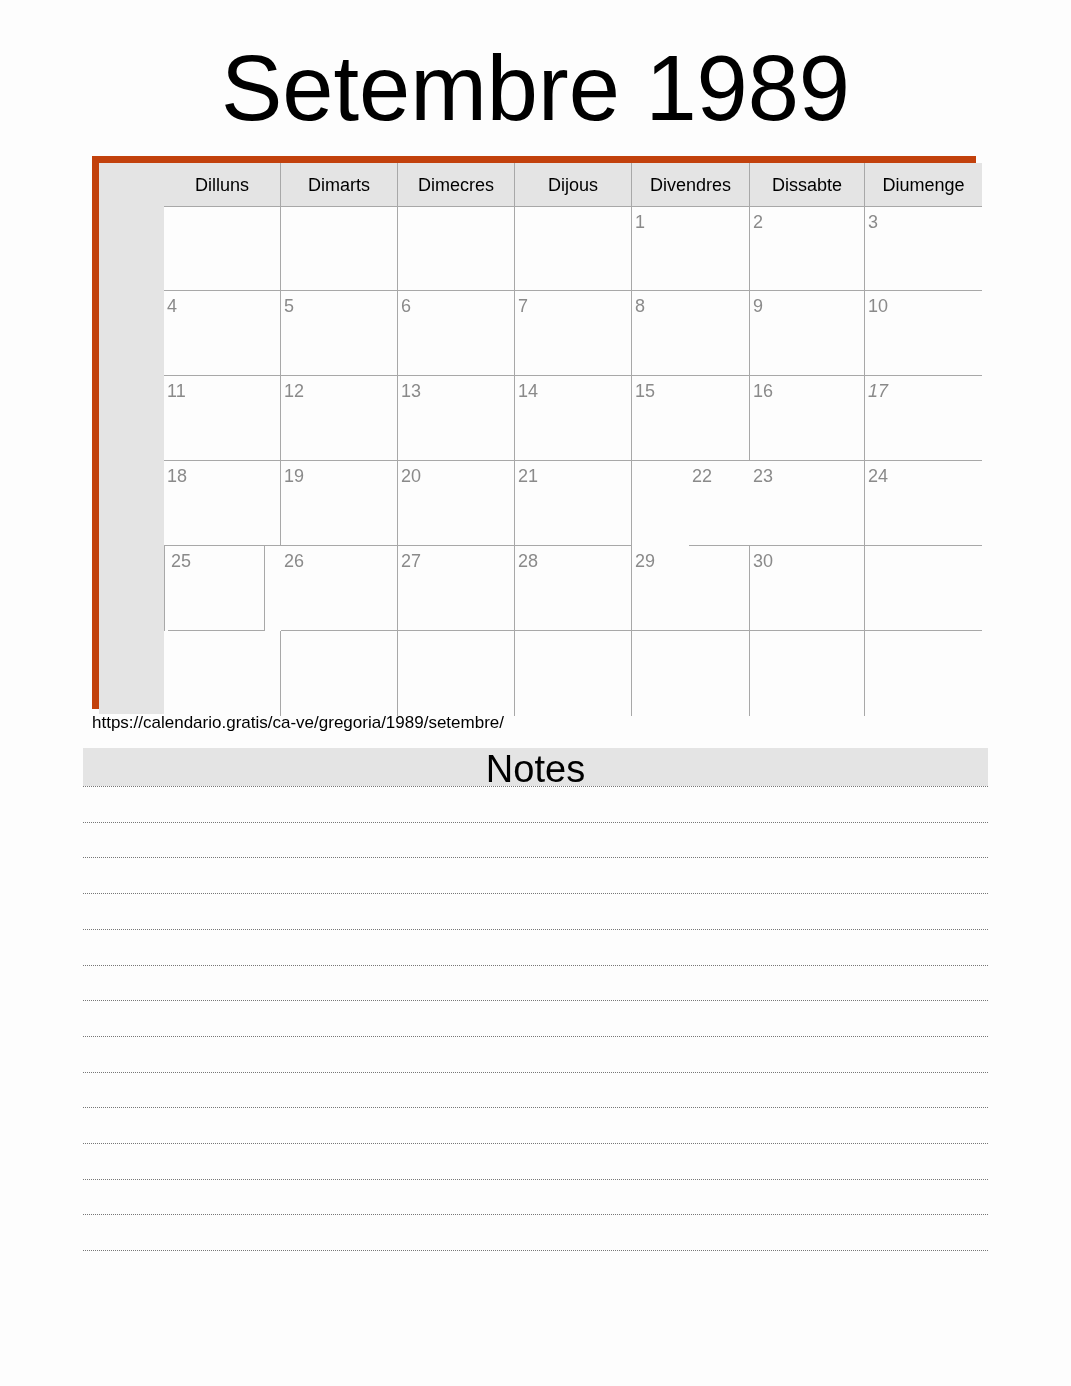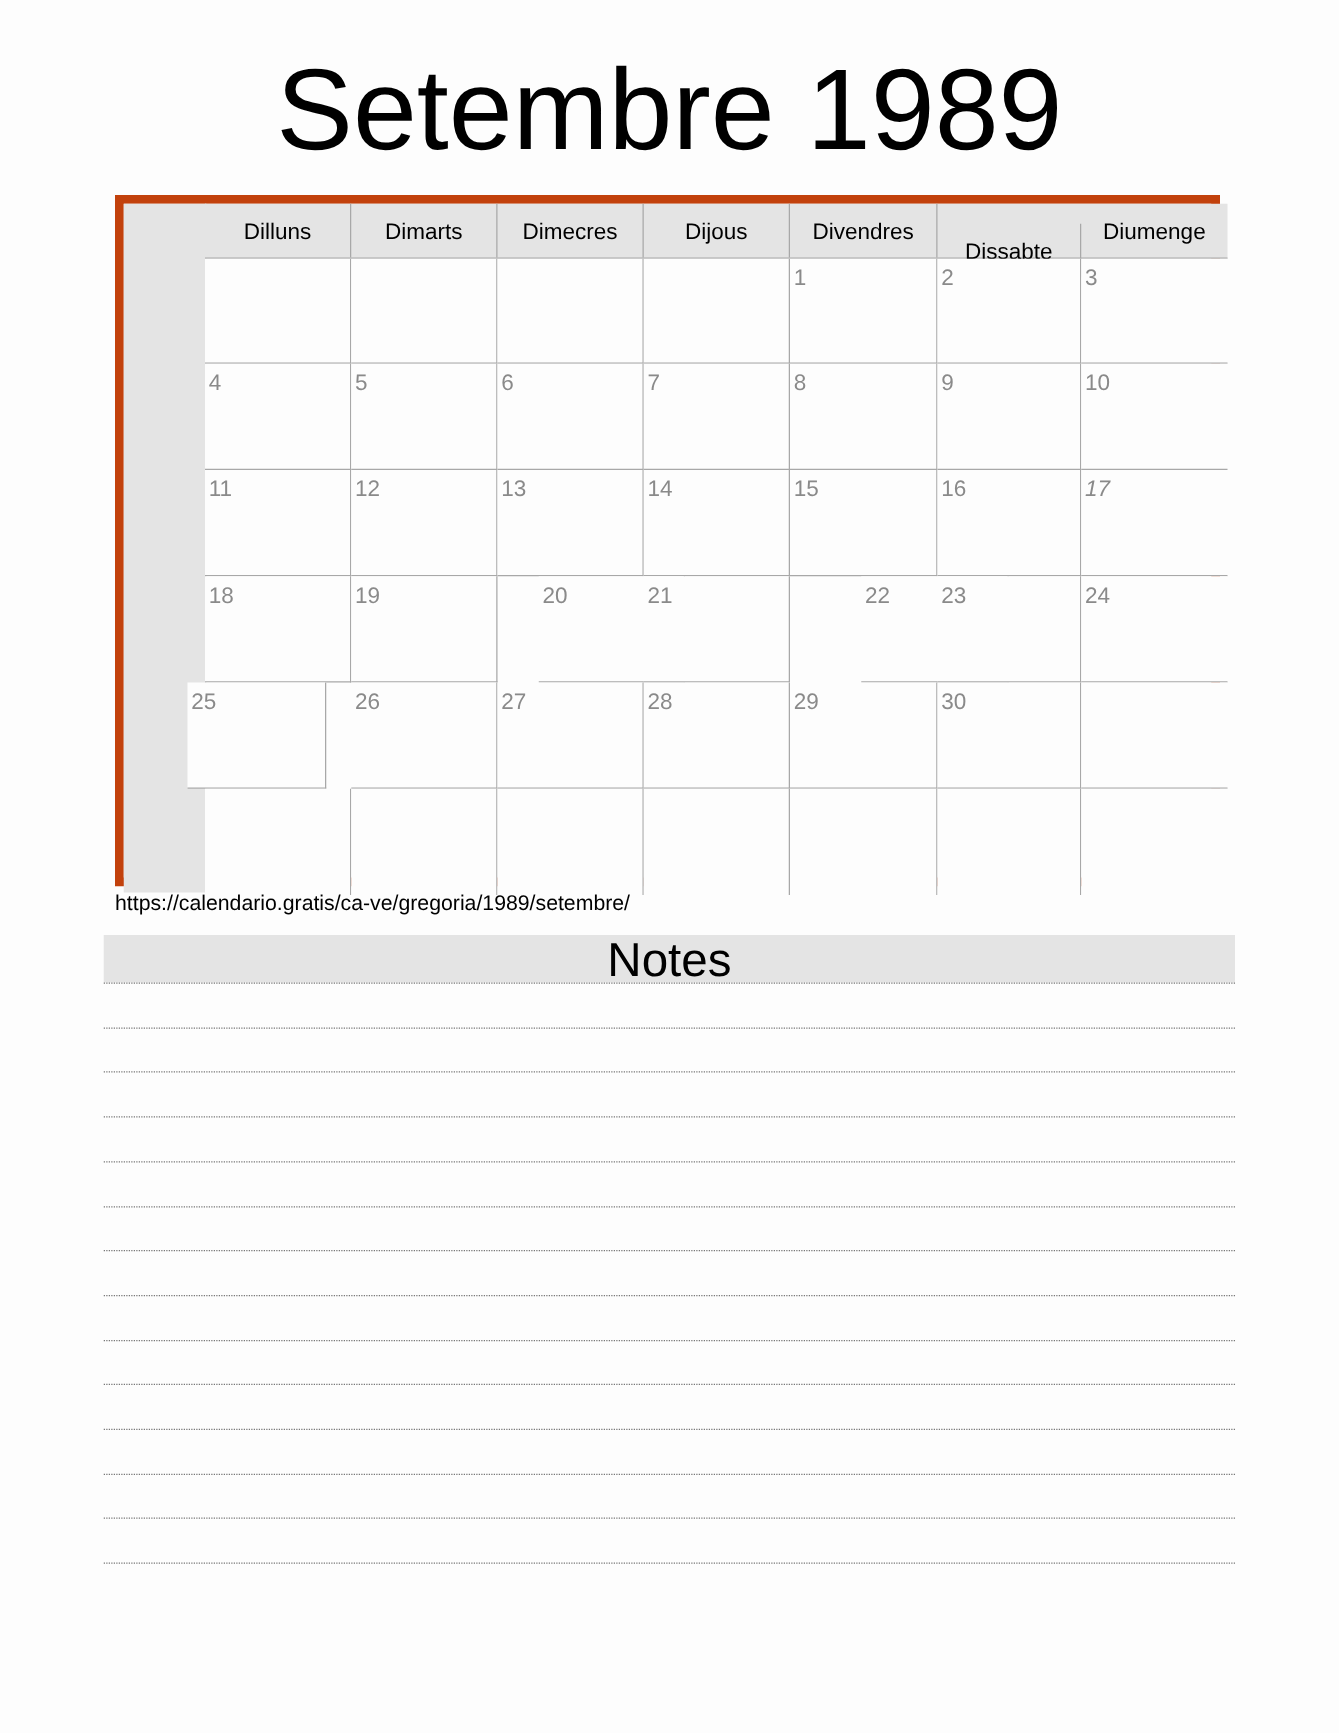--- a/index.html
+++ b/index.html
@@ -22,21 +22,21 @@
 <div class="title">Setembre 1989</div>
 
 <div class="cal">
   <div class="weekcol"></div>
   <div class="hdr" id="hdr">
       <div class="hcell" style="left: 0px; width: 117px;">Dilluns</div>
       <div class="hcell" style="left: 117px; width: 117px;">Dimarts</div>
       <div class="hcell" style="left: 234px; width: 117px;">Dimecres</div>
       <div class="hcell" style="left: 351px; width: 117px;">Dijous</div>
       <div class="hcell" style="left: 468px; width: 118px;">Divendres</div>
-      <div class="hcell" style="left: 586px; width: 115px; margin-top: 16px;">Dissabte</div>
+      <div class="hcell" style="left: 586px; width: 115px;">Dissabte</div>
       <div class="hcell" style="left: 701px; width: 117px;">Diumenge</div>
     </div>
   <div id="cells">
       <div class="cell" style="left: 65px; top: 44px; width: 117px; height: 84px;">
         <span class="num"></span>
       </div>
       <div class="cell" style="left: 182px; top: 44px; width: 117px; height: 84px;">
         <span class="num"></span>
       </div>
       <div class="cell" style="left: 299px; top: 44px; width: 117px; height: 84px;">
@@ -95,36 +95,36 @@
       </div>
       <div class="cell" style="left: 766px; top: 213px; width: 117px; height: 85px; border-right: none; font-style: italic;">
         <span class="num">17</span>
       </div>
       <div class="cell" style="left: 65px; top: 298px; width: 117px; height: 85px;">
         <span class="num">18</span>
       </div>
       <div class="cell" style="left: 182px; top: 298px; width: 117px; height: 85px;">
         <span class="num">19</span>
       </div>
-      <div class="cell" style="left: 299px; top: 298px; width: 117px; height: 85px; margin-left: 33px;">
+      <div class="cell" style="left: 299px; top: 298px; width: 117px; height: 85px;">
         <span class="num">20</span>
       </div>
       <div class="cell" style="left: 416px; top: 298px; width: 117px; height: 85px;">
         <span class="num">21</span>
       </div>
       <div class="cell" style="left: 542px; top: 298px; width: 118px; height: 85px; margin-left: 48px;">
         <span class="num">22</span>
       </div>
       <div class="cell" style="left: 651px; top: 298px; width: 115px; height: 85px;">
         <span class="num">23</span>
       </div>
       <div class="cell" style="left: 766px; top: 298px; width: 117px; height: 85px; border-right: none;">
         <span class="num">24</span>
       </div>
-      <div class="cell" style="left: 51px; top: 383px; width: 111px; height: 85px;">
+      <div class="cell" style="left: 69px; top: 383px; width: 97px; height: 85px;">
         <span class="num">25</span>
       </div>
       <div class="cell" style="left: 182px; top: 383px; width: 117px; height: 85px;">
         <span class="num">26</span>
       </div>
       <div class="cell" style="left: 299px; top: 383px; width: 117px; height: 85px;">
         <span class="num">27</span>
       </div>
       <div class="cell" style="left: 416px; top: 383px; width: 117px; height: 85px;">
         <span class="num">28</span>

